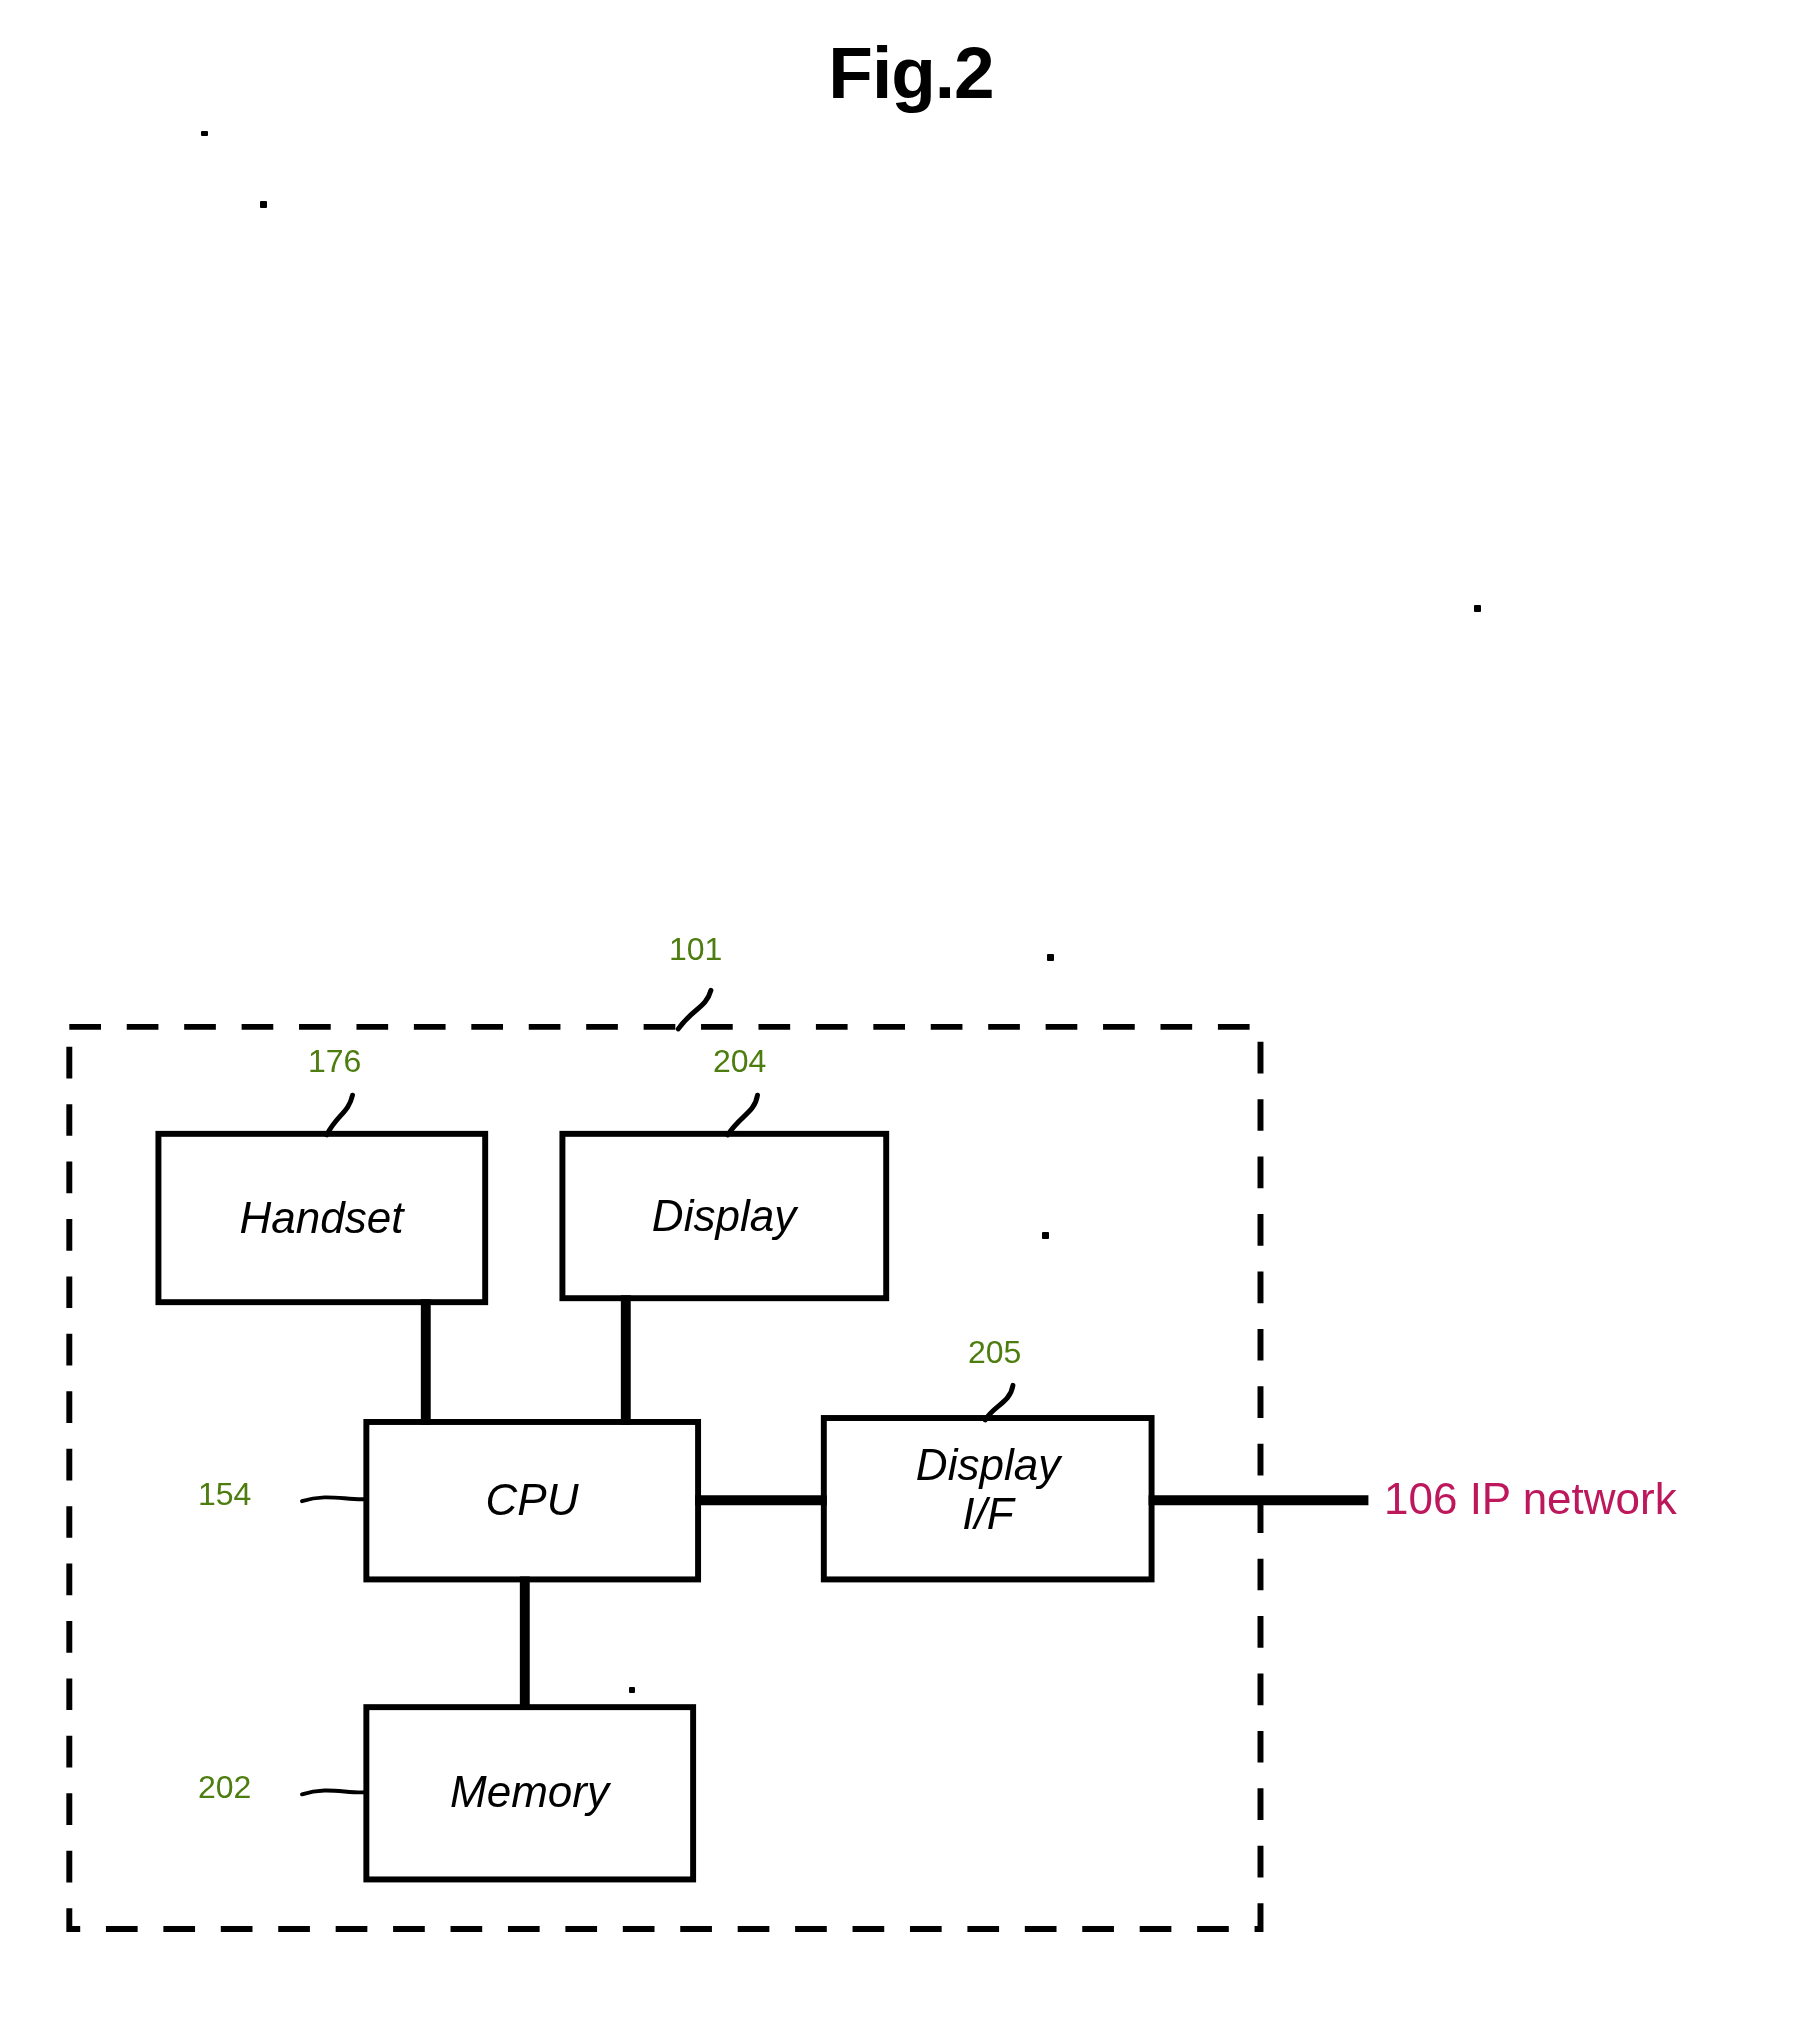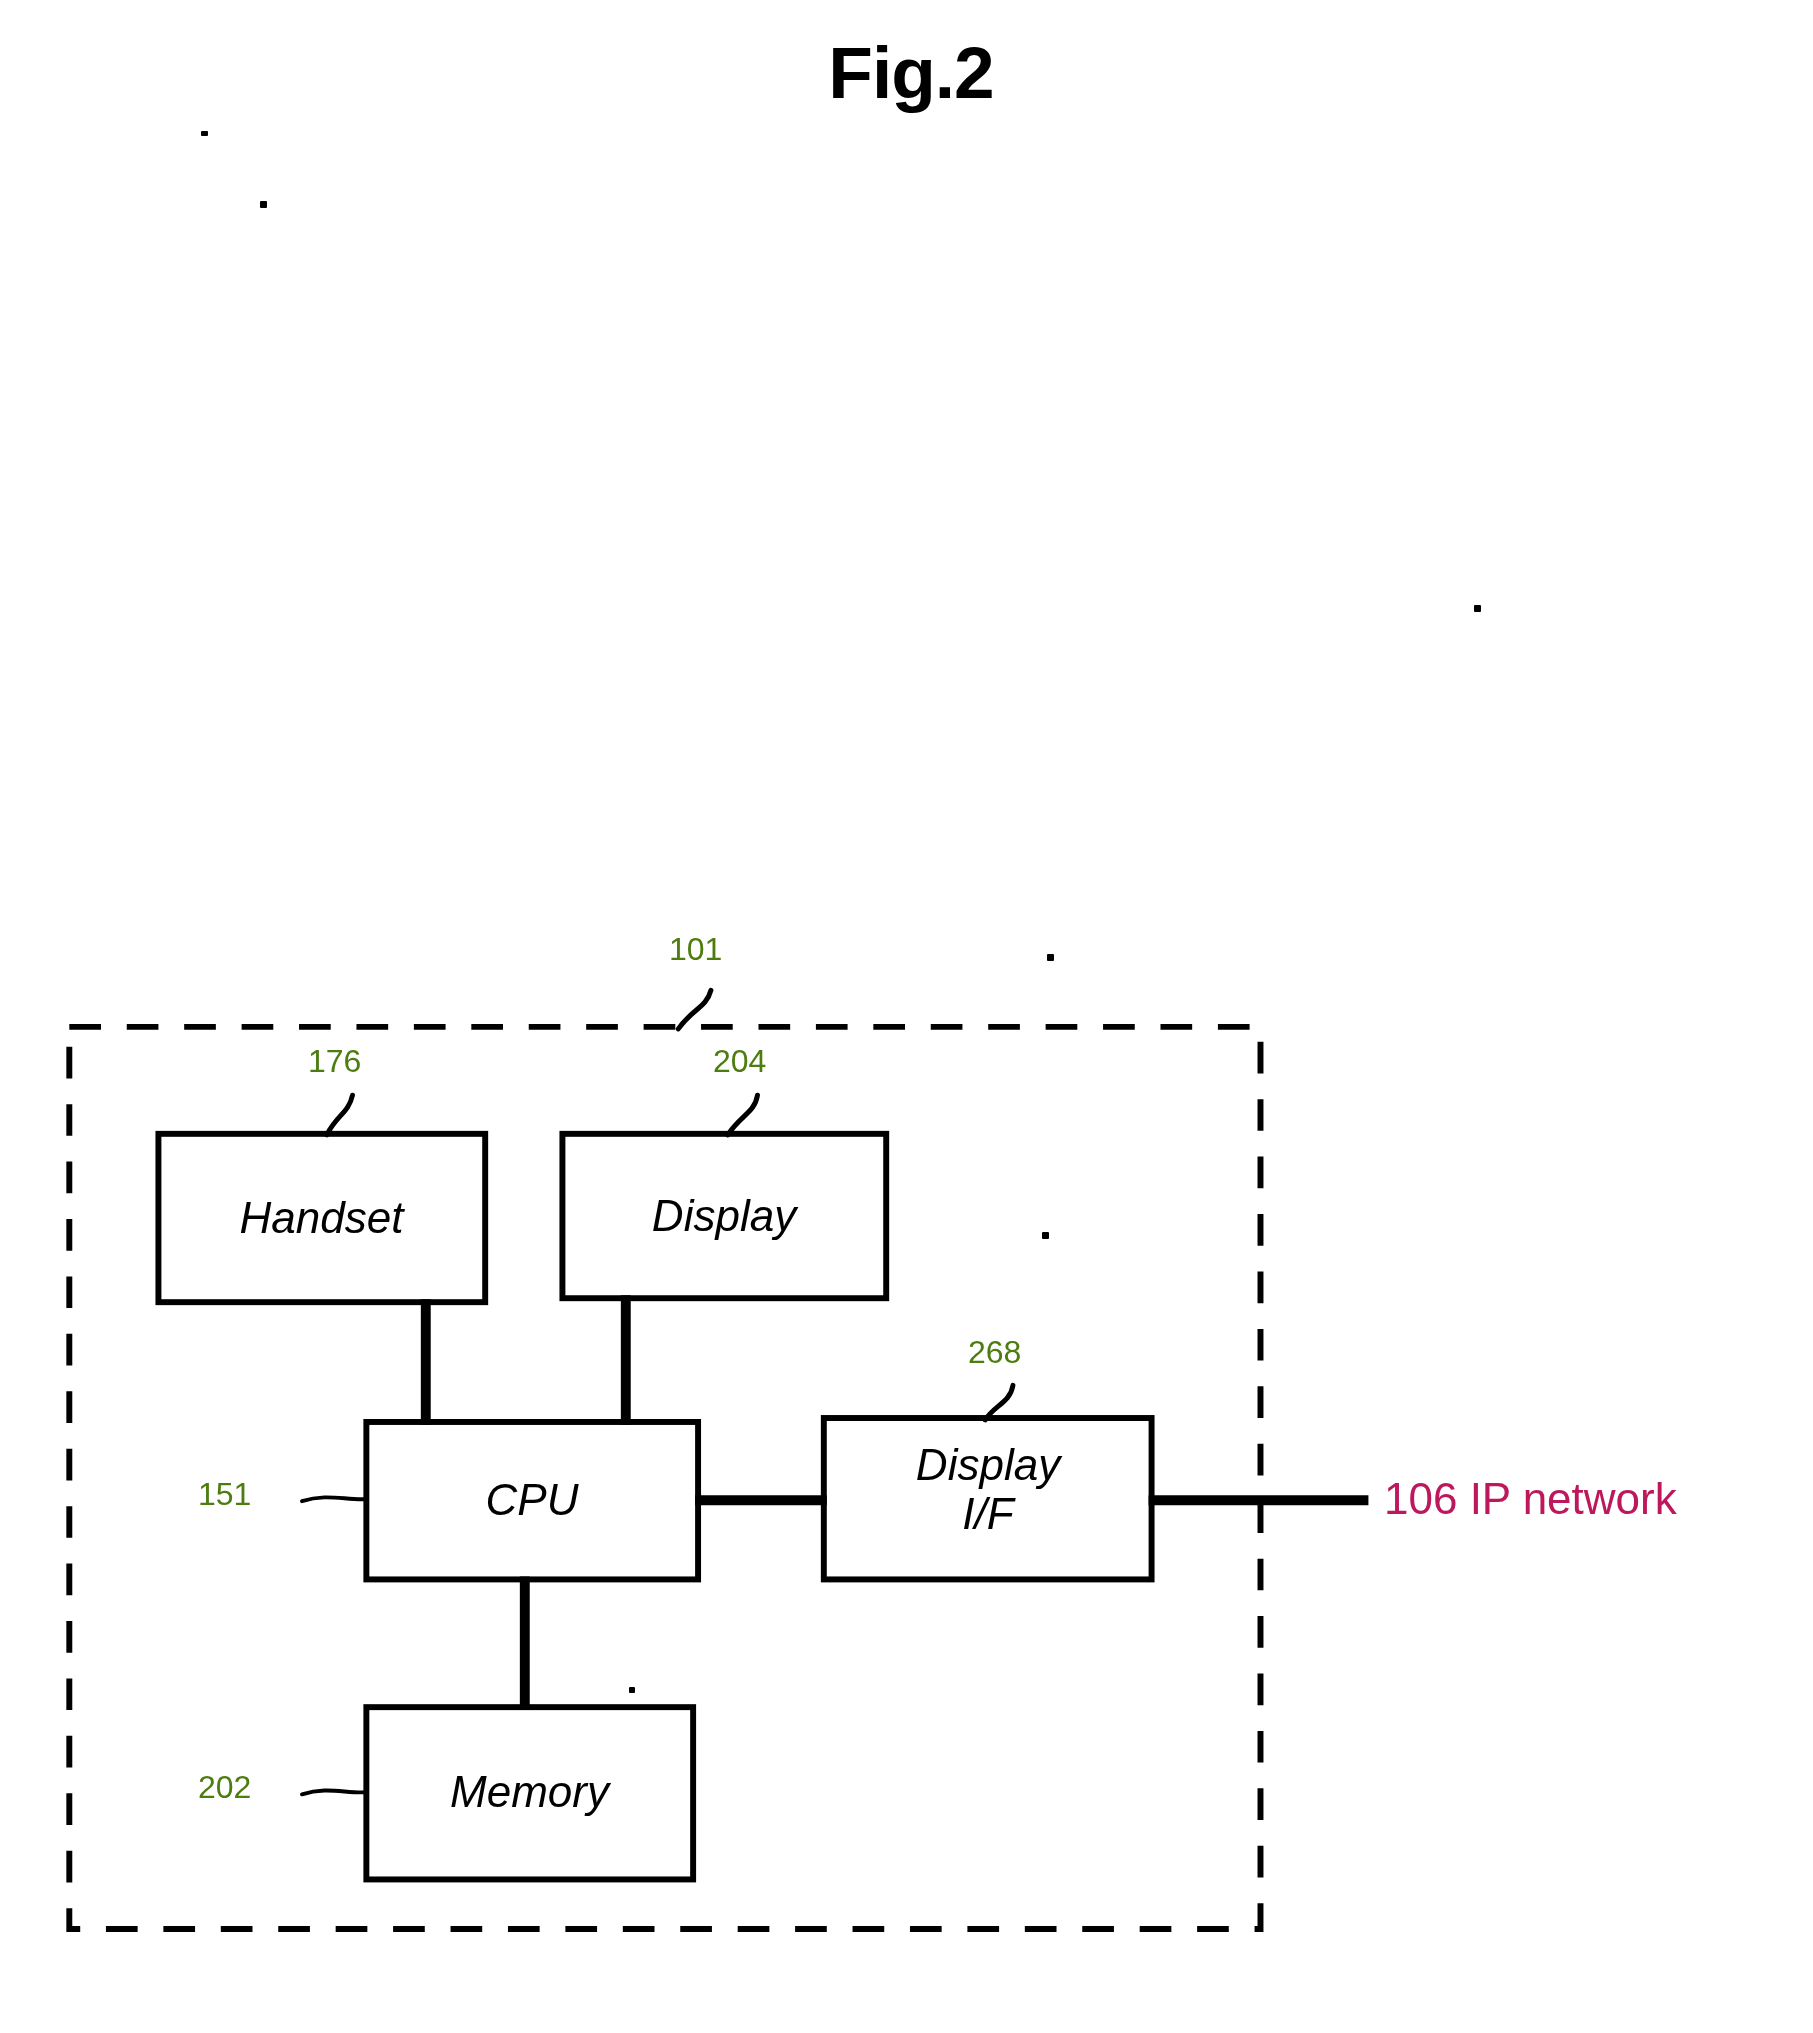--- a/index.html
+++ b/index.html
@@ -122,22 +122,22 @@
 I/F</div>
 
   <div class="blk-label" style="left:366px; top:1767px; width:327px;">Memory</div>
 
   <div class="ref-num" style="left:669px; top:933px;">101</div>
 
   <div class="ref-num" style="left:308px; top:1045px;">176</div>
 
   <div class="ref-num" style="left:713px; top:1045px;">204</div>
 
-  <div class="ref-num" style="left:198px; top:1478px;">151</div>
+  <div class="ref-num" style="left:198px; top:1478px;">154</div>
 
-  <div class="ref-num" style="left:968px; top:1336px;">268</div>
+  <div class="ref-num" style="left:968px; top:1336px;">205</div>
 
   <div class="ref-num" style="left:198px; top:1771px;">202</div>
 
   <div class="net-text" style="left:1384px; top:1477px;">106 IP network</div>
 
 </div>
 
 
 </body></html>

